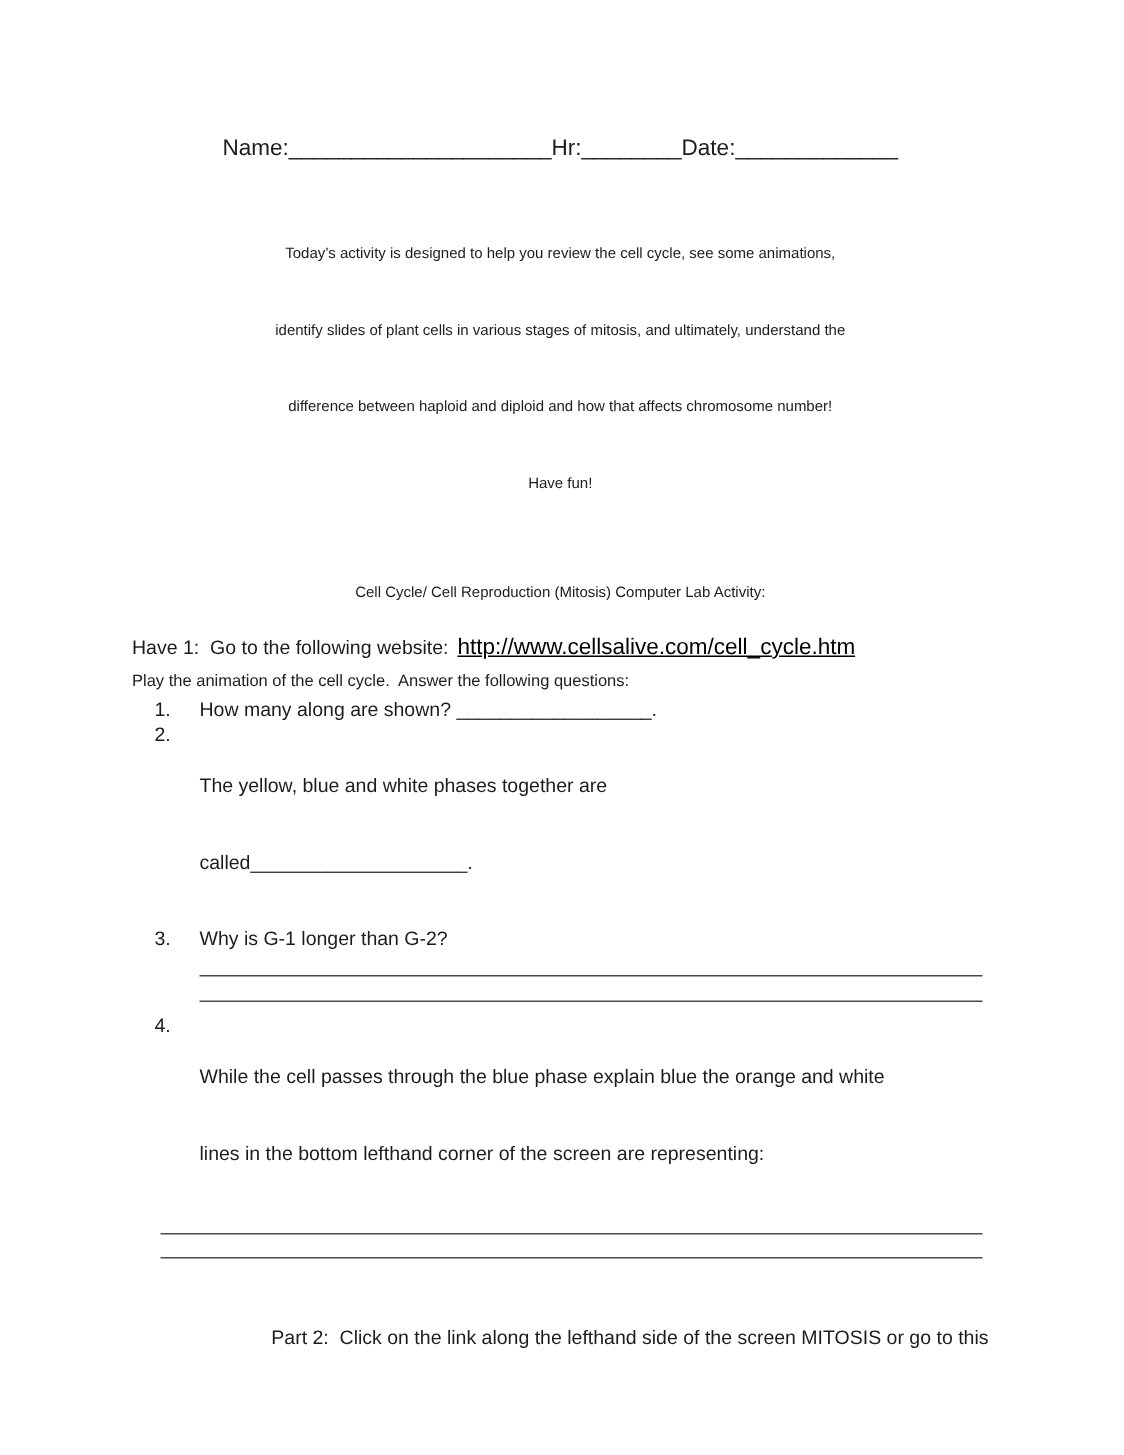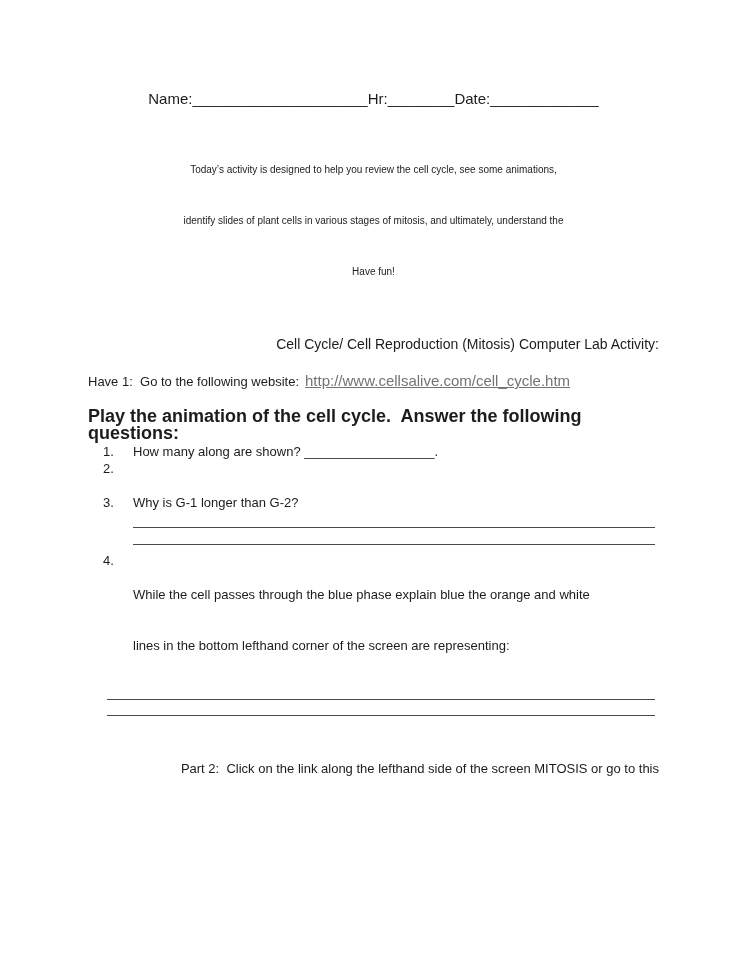--- a/index.html
+++ b/index.html
@@ -26,35 +26,35 @@
 
   .intro {
     margin-top: 19px;
     text-align: center;
     font-size: 10px; line-height: 17px;
     white-space: pre;
   }
 
   .title {
     margin-top: 21px;
-    text-align: right;
-    font-size: 14px; line-height: 19px;
+    text-align: center;
+    font-size: 10px; line-height: 19px;
     white-space: pre;
   }
 
   .p1head { margin-top: 17px; font-size: 13px; line-height: 20px; white-space: pre-wrap; }
   .link {
-    color: #737373;
+    color: #000000;
     text-decoration: underline;
     font-size: 15px;
     cursor: pointer;
   }
   .p1head .link { margin-left: 6px; }
 
-  .instructions { margin-top: 16px; font-size: 18px; line-height: 17px; white-space: pre-wrap; font-weight: bold; }
+  .instructions { margin-top: 4px; font-size: 11px; line-height: 17px; white-space: pre-wrap; }
 
   .qlist { margin-top: 1px; font-size: 13px; }
   .qrow { display: flex; padding-left: 15px; }
   .qnum { width: 30px; flex: 0 0 30px; line-height: 17px; }
   .qtext { line-height: 17px; white-space: pre-wrap; }
 
   .ans-line { height: 0; border-bottom: 1.4px solid #4a4a4a; }
   .al-q3 { margin-left: 45px; width: 522px; }
   .al-q3.first { margin-top: 16px; }
   .al-q3.second { margin-top: 16px; }
@@ -73,37 +73,40 @@
 <body>
 
 <div class="page">
   <div class="content">
 
     <div class="name-line"><span>Name:</span><span>_____________________</span><span>Hr:</span><span>________</span><span>Date:</span><span>_____________</span></div>
 
     <div class="intro">
       <div>Today’s activity is designed to help you review the cell cycle, see some animations,</div>
       <div>identify slides of plant cells in various stages of mitosis, and ultimately, understand the</div>
+      <div>difference between haploid and diploid and how that affects chromosome number!</div>
       <div>Have fun!</div>
     </div>
 
     <div class="title">Cell Cycle/ Cell Reproduction (Mitosis) Computer Lab Activity:</div>
 
     <div class="p1head"><span>Have 1:  Go to the following website:</span><a class="link">http://www.cellsalive.com/cell_cycle.htm</a></div>
 
     <div class="instructions">Play the animation of the cell cycle.  Answer the following questions:</div>
 
     <div class="qlist">
       <div class="qrow">
         <span class="qnum">1.</span>
         <div class="qtext">How many along are shown? __________________.</div>
       </div>
       <div class="qrow">
         <span class="qnum">2.</span>
         <div class="qtext">
+          <div>The yellow, blue and white phases together are</div>
+          <div>called____________________.</div>
         </div>
       </div>
       <div class="qrow">
         <span class="qnum">3.</span>
         <div class="qtext">Why is G-1 longer than G-2?</div>
       </div>
 
       <div class="ans-line al-q3 first"></div>
       <div class="ans-line al-q3 second"></div>
 

